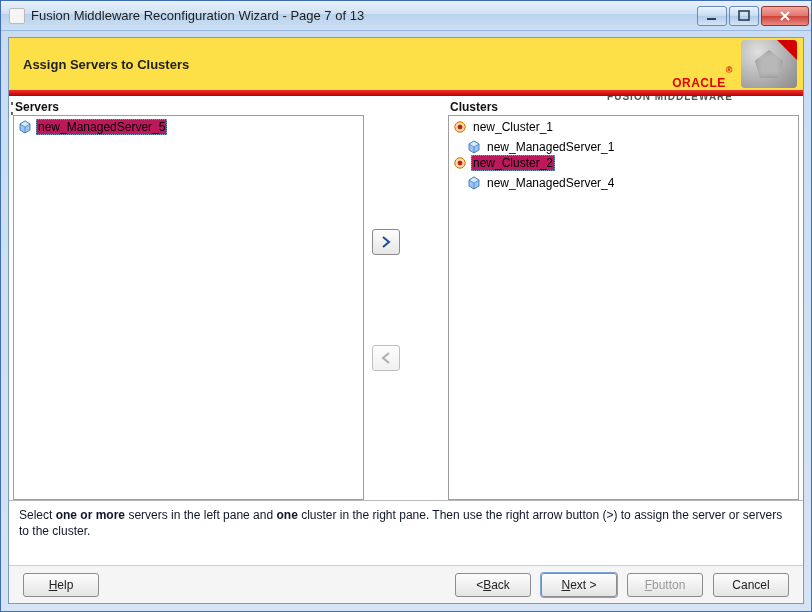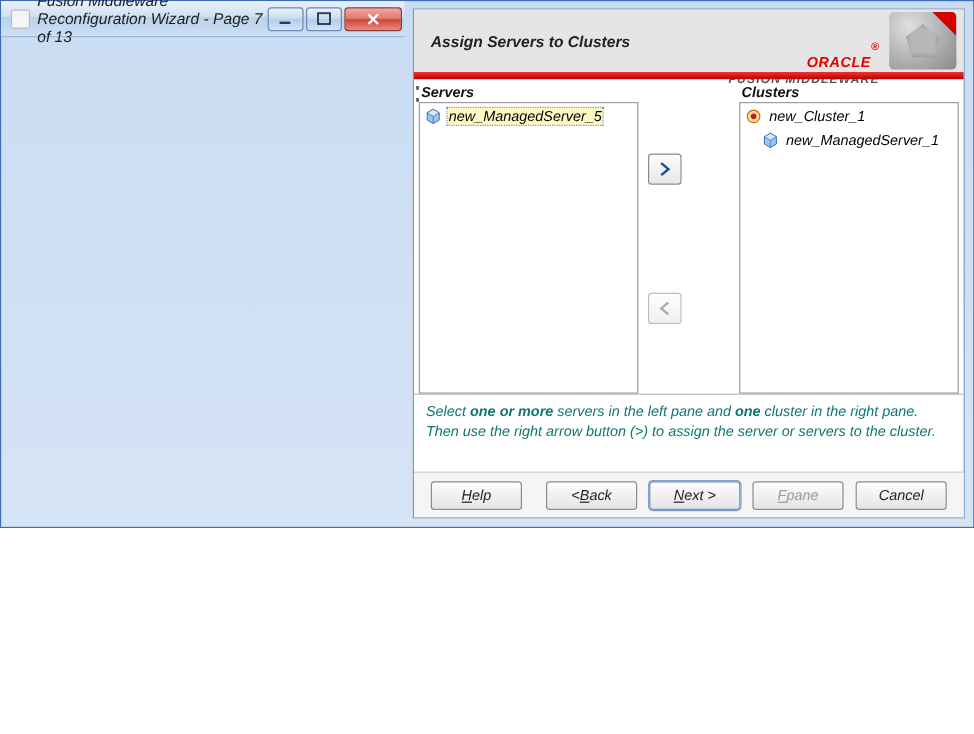--- a/index.html
+++ b/index.html
@@ -1,22 +1,22 @@
 <!DOCTYPE html>
 <html><head>
 <meta charset="utf-8">
 <style>
   * { box-sizing: border-box; margin: 0; padding: 0; font-family: "Segoe UI", Tahoma, sans-serif; font-size: 12px; }
   html, body { width: 812px; height: 612px; overflow: hidden; }
 
   .window {
-    width: 812px; height: 440px;
+    width: 812px; height: 612px;
     border: 1px solid #3e6db5;
     background: linear-gradient(to bottom, #c9dcf2 0%, #d5e4f5 100%);
-    display: flex;  font-style: italic;
+    display: flex; flex-direction: column;
   }
   .titlebar {
     height: 30px;
     background: linear-gradient(to bottom, #e8f1fb 0%, #cfe0f4 45%, #b9d2ed 46%, #cde0f4 100%);
     display: flex; align-items: center; padding: 0 2px 0 8px;
     border-bottom: 1px solid #9ab8df;
   }
   .title-icon { width:16px; height:16px; margin-right:6px; background:#f5f5f5; border:1px solid #bbb; border-radius:2px;}
   .title-text { color:#1e1e1e; flex:1; font-size:13px; }
   .win-btns { display:flex; }
@@ -31,21 +31,21 @@
     margin: 6px 7px 7px 7px;
     flex:1;
     background:#fff;
     border:1px solid #7a9ac6;
     display:flex; flex-direction:column;
   }
   .header-row {
     height:52px;
     display:flex; align-items:center; justify-content:space-between;
     padding:0 6px 0 14px;
-    background:#e5e5e5;
+    background:#fde047;
   }
   .page-heading { font-weight:bold; font-size:13px; color:#222; }
   .brand { display:flex; align-items:center; gap:8px; }
   .oracle-block { text-align:right; line-height:1.1; }
   .oracle-word { color:#e50000; font-weight:bold; font-size:19px; letter-spacing:0.5px; position:relative;margin-top:45px; }
   .oracle-word sup { font-size:9px; position:relative; top:-6px;}
   .oracle-sub { color:#555; font-size:10px; font-weight:bold; letter-spacing:1px;margin-left:20px; }
   .gem {
     width:56px; height:48px; border-radius:4px;
     background: radial-gradient(circle at 30% 25%, #e0e0e0, #bcbcbc 40%, #888 100%);
@@ -73,36 +73,36 @@
   }
   .pane-title.left-title::before { top:2px;}
   .pane-title.left-title::after { bottom:2px;}
   .tree-box {
     flex:1; border:1px solid #9e9e9e; background:#fff; overflow:auto; padding:2px 0;
   }
   .tree-item {
     display:flex; align-items:center; gap:4px; height:18px; padding:0 4px; white-space:nowrap; cursor:default;
   }
   .tree-item.lvl1 { padding-left:18px;align-items:flex-end; }
-  .tree-item.selected .label-text { background:#fef9c3; border:1px dotted #7a99c2; padding:0 1px; }
+  .tree-item.selected .label-text { background:#be185d; border:1px dotted #7a99c2; padding:0 1px; }
   .tree-item .label-text { padding:0 2px; }
   .icon { width:14px; height:14px; flex:0 0 14px; display:flex; align-items:center; justify-content:center;}
   .icon svg { width:14px; height:14px; }
 
   .mid-col { width:44px; display:flex; flex-direction:column; align-items:center; justify-content:center; gap:90px; }
   .arrow-btn {
     width:28px; height:26px; border:1px solid #8a8a8a; border-radius:3px;
     background:linear-gradient(to bottom,#fdfdfd,#e6e6e6);
     display:flex; align-items:center; justify-content:center; cursor:pointer;
   }
   .arrow-btn.disabled { opacity:.55; cursor:default; }
   .arrow-btn svg { width:12px; height:12px; }
 
   .hint {
-    border-top:1px solid #b8b8b8; padding:6px 10px 26px 10px; color:#0f766e; font-size:12px; line-height:1.35;
+    border-top:1px solid #b8b8b8; padding:6px 10px 26px 10px; color:#0f172a; font-size:12px; line-height:1.35;
   }
   .hint b { font-weight:bold; }
 
   .footer {
     height:38px; border-top:1px solid #cfcfcf; background:#f5f5f5;
     display:flex; align-items:center; padding:0 14px; gap:10px;
   }
   .footer .spacer { flex:1; }
   .btn {
     min-width:76px; height:24px; padding:0 12px;
@@ -203,20 +203,39 @@
               <div class="tree-item lvl1">
                 <span class="icon">
                   <svg viewBox="0 0 14 14">
                     <path d="M7 1 L12 4 L12 10 L7 13 L2 10 L2 4 Z" fill="#9cc4f5" stroke="#2b6cb0" stroke-width="0.8"></path>
                     <path d="M7 1 L12 4 L7 7 L2 4 Z" fill="#d6e8fb" stroke="#2b6cb0" stroke-width="0.6"></path>
                     <path d="M7 7 L7 13" stroke="#2b6cb0" stroke-width="0.6"></path>
                   </svg>
                 </span>
                 <span class="label-text">new_ManagedServer_1</span>
               </div>
+              <div class="tree-item selected">
+                <span class="icon">
+                  <svg viewBox="0 0 14 14">
+                    <circle cx="7" cy="7" r="5.2" fill="#ffd9a0" stroke="#c07800" stroke-width="1"></circle>
+                    <circle cx="7" cy="7" r="2" fill="#d12" stroke="#800" stroke-width="0.6"></circle>
+                  </svg>
+                </span>
+                <span class="label-text">new_Cluster_2</span>
+              </div>
+              <div class="tree-item lvl1">
+                <span class="icon">
+                  <svg viewBox="0 0 14 14">
+                    <path d="M7 1 L12 4 L12 10 L7 13 L2 10 L2 4 Z" fill="#9cc4f5" stroke="#2b6cb0" stroke-width="0.8"></path>
+                    <path d="M7 1 L12 4 L7 7 L2 4 Z" fill="#d6e8fb" stroke="#2b6cb0" stroke-width="0.6"></path>
+                    <path d="M7 7 L7 13" stroke="#2b6cb0" stroke-width="0.6"></path>
+                  </svg>
+                </span>
+                <span class="label-text">new_ManagedServer_4</span>
+              </div>
             </div>
         </div>
 
       </div>
 
       <div class="hint">
         <span>Select </span><b>one or more</b><span> servers in the left pane and </span><b>one</b><span> cluster in the right pane. Then use the right arrow button (&gt;) to assign the server or servers to the cluster.</span>
       </div>
 
       <div class="footer">
@@ -229,21 +248,21 @@
             <span>&lt; </span>
             <span class="ul">B</span>
             <span>ack</span>
           </div>
         <div class="btn default">
             <span class="ul">N</span>
             <span>ext &gt;</span>
           </div>
         <div class="btn disabled">
             <span class="ul">F</span>
-            <span>pane</span>
+            <span>button</span>
           </div>
         <div class="btn">
             <span>Cancel</span>
           </div>
       </div>
     </div>
   </div>
 </div>
 
 </body></html>

